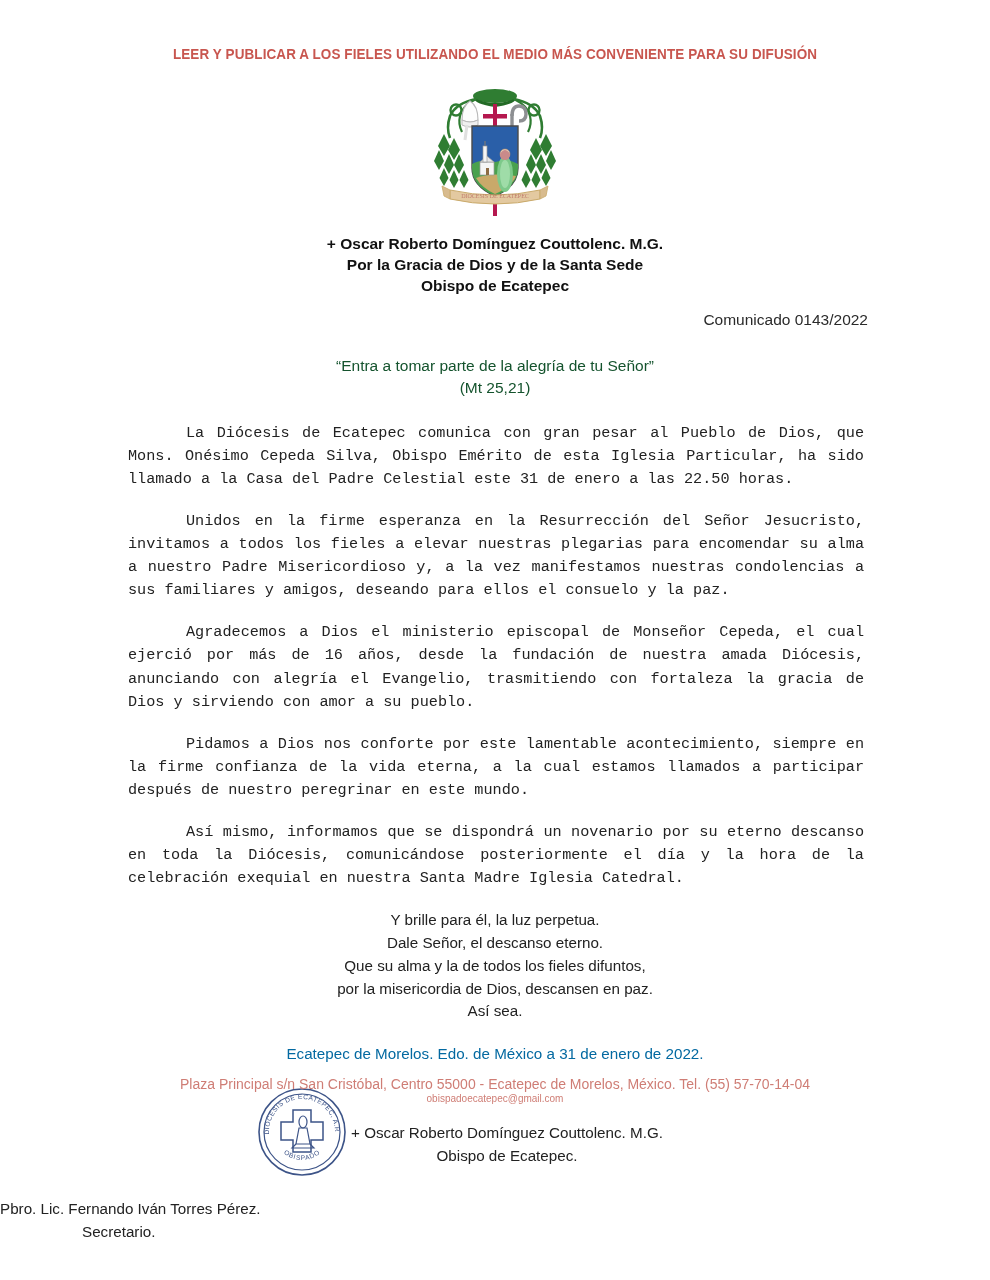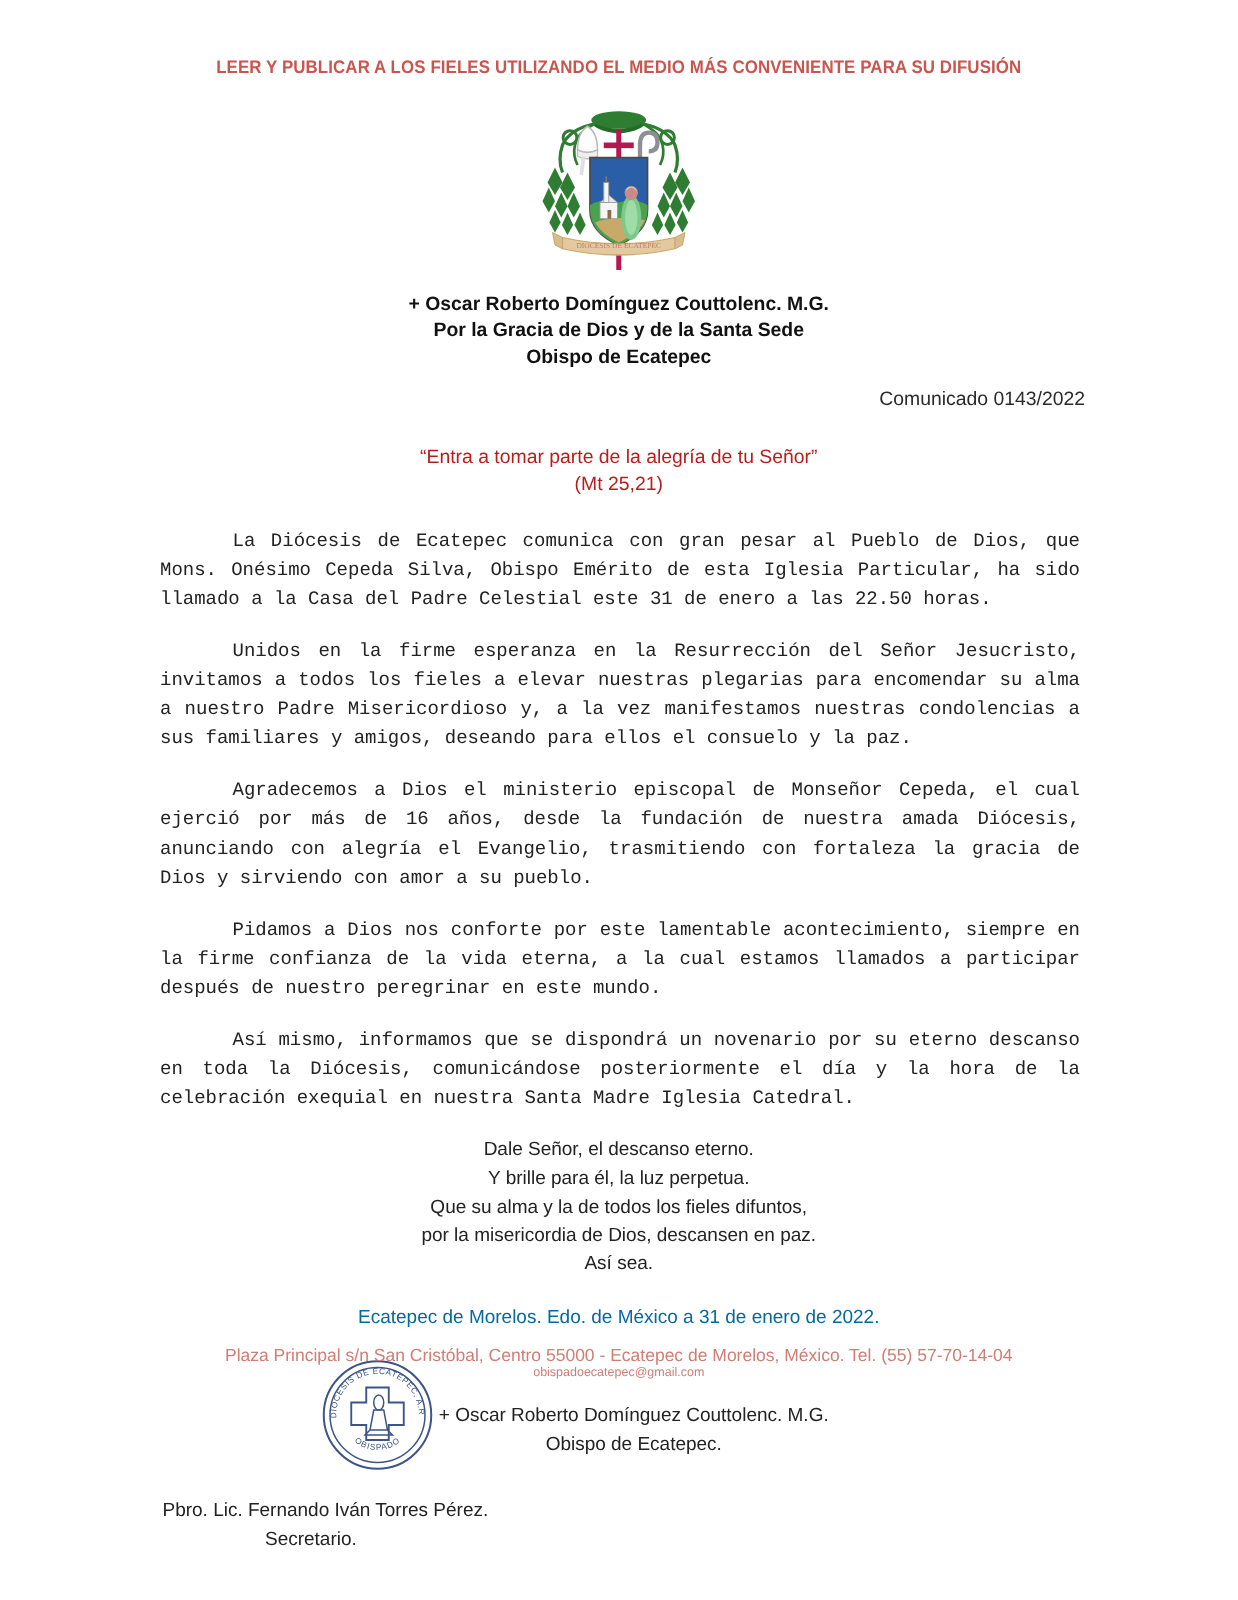--- a/index.html
+++ b/index.html
@@ -65,21 +65,21 @@
     font-size: 15.5px;
     color: #2a2a2a;
   }
 
   
   .quote-block {
     margin-top: 26px;
     text-align: center;
     font-size: 15.5px;
     line-height: 1.45;
-    color: #b91c1c;
+    color: #14532d;
   }
 
   
   .body-wrap {
     margin-top: 22px;
     padding: 0 126px 0 128px;
   }
   .para {
     text-align: justify;
     text-justify: inter-word;
@@ -129,21 +129,20 @@
     text-align: center;
     font-size: 15.2px;
     line-height: 1.5;
     color: #222;
     padding-left: 24px;
   }
 
   
   .secretary {
     margin-top: 4px;
-    padding-left: 130px;
     font-size: 15.2px;
     line-height: 1.5;
     color: #222;
   }
   .secretary .sec-role {
     padding-left: 82px;
     display: block;
   }
 
   
@@ -259,22 +258,22 @@
 
   <div class="body-wrap">
     <p class="para">La Diócesis de Ecatepec comunica con gran pesar al Pueblo de Dios, que Mons. Onésimo Cepeda Silva, Obispo Emérito de esta Iglesia Particular, ha sido llamado a la Casa del Padre Celestial este 31 de enero a las 22.50 horas.</p>
     <p class="para">Unidos en la firme esperanza en la Resurrección del Señor Jesucristo, invitamos a todos los fieles a elevar nuestras plegarias para encomendar su alma a nuestro Padre Misericordioso y, a la vez manifestamos nuestras condolencias a sus familiares y amigos, deseando para ellos el consuelo y la paz.</p>
     <p class="para">Agradecemos a Dios el ministerio episcopal de Monseñor Cepeda, el cual ejerció por más de 16 años, desde la fundación de nuestra amada Diócesis, anunciando con alegría el Evangelio, trasmitiendo con fortaleza la gracia de Dios y sirviendo con amor a su pueblo.</p>
     <p class="para">Pidamos a Dios nos conforte por este lamentable acontecimiento, siempre en la firme confianza de la vida eterna, a la cual estamos llamados a participar después de nuestro peregrinar en este mundo.</p>
     <p class="para">Así mismo, informamos que se dispondrá un novenario por su eterno descanso en toda la Diócesis, comunicándose posteriormente el día y la hora de la celebración exequial en nuestra Santa Madre Iglesia Catedral.</p>
   </div>
 
   <div class="prayer">
+    <div>Y brille para él, la luz perpetua.</div>
     <div>Dale Señor, el descanso eterno.</div>
-    <div>Y brille para él, la luz perpetua.</div>
     <div>Que su alma y la de todos los fieles difuntos,</div>
     <div>por la misericordia de Dios, descansen en paz.</div>
     <div>Así sea.</div>
   </div>
 
   <div class="placedate">Ecatepec de Morelos. Edo. de México a 31 de enero de 2022.</div>
 
   <div class="sign-area">
     <svg class="seal" viewBox="0 0 92 92">
       <circle cx="46" cy="46" r="43" fill="none" stroke="#3d5488" stroke-width="1.6"></circle>

